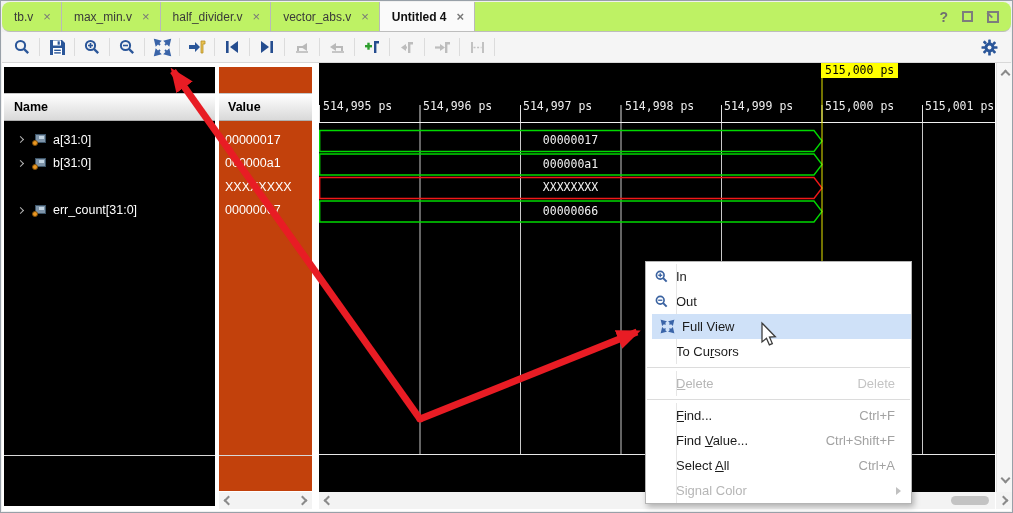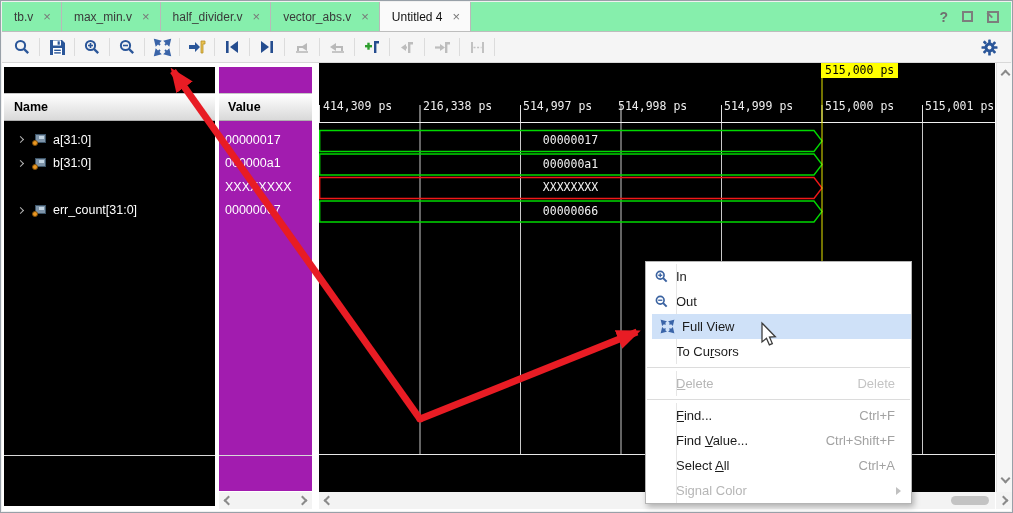--- a/index.html
+++ b/index.html
@@ -1,44 +1,44 @@
 <!DOCTYPE html>
 <html><head>
 <meta charset="utf-8">
 <style>
   * { margin:0; padding:0; box-sizing:border-box; }
   body { background:#fff; }
   .app { position:relative; width:1013px; height:513px; border:1px solid #98a0a8; background:#f0f0f0;
          font-family:"Liberation Sans", sans-serif; overflow:hidden; }
 
   
-  .tabbar { position:absolute; left:1px; top:1px; right:1px; height:30px; background:#86efac;
-            border-bottom:1px solid #bdbdbd; display:flex; align-items:stretch; }
+  .tabbar { position:absolute; left:1px; top:1px; right:1px; height:30px; background:#bef264;
+            border-bottom:1px solid #bdbdbd; display:flex; align-items:stretch;border-radius:8px; }
   .tab { display:flex; align-items:center; padding:0 10px 0 12px; border-right:1px solid #b9b9b9;
          font-size:12px; color:#3a3a3a; cursor:default; }
   .tab .close { margin-left:10px; color:#787878; font-size:13px; line-height:1; }
-  .tab.active { background:#fafafa; color:#101010; font-weight:normal; }
+  .tab.active { background:#fafafa; color:#101010; font-weight:bold; }
   .win-controls { margin-left:auto; display:flex; align-items:center; gap:14px; padding-right:12px; }
   .help-glyph { color:#6f6f6f; font-size:14px; font-weight:bold; }
   .sq { width:11px; height:11px; border:2px solid #7d7d7d; display:inline-block; }
   .float-ic { position:relative; width:12px; height:12px; border:2px solid #7d7d7d; display:inline-block; }
   .float-ic:before { content:""; position:absolute; left:-1px; top:-1px; width:7px; height:2px; background:#7d7d7d; transform:rotate(45deg); transform-origin:left top; }
 
   
   .toolbar { position:absolute; left:1px; top:31px; right:1px; height:31px; background:#f5f5f5;
              border-bottom:1px solid #d8d8d8; display:flex; align-items:center; padding-left:8px; }
   .tbtn { width:24px; height:24px; display:flex; align-items:center; justify-content:center; }
   .tsep { width:1px; height:18px; background:#dcdcdc; margin:0 5px; }
   .spacer { flex:1; }
   .gear-cell { margin-right:10px; }
 
   
   .main { position:absolute; left:1px; top:62px; right:1px; bottom:1px; background:#ffffff; }
   .name-panel { position:absolute; left:2px; top:4px; width:211px; height:439px; background:#000; overflow:hidden; }
-  .value-panel { position:absolute; left:217px; top:4px; width:93px; height:424px; background:#a21caf; overflow:hidden; }
+  .value-panel { position:absolute; left:217px; top:4px; width:93px; height:424px; background:#c2410c; overflow:hidden; }
   .panel-header { position:absolute; left:0; top:26px; right:0; height:28px;
                   background:linear-gradient(#ffffff,#d9d9d9); border-top:1px solid #c6c6c6;
                   border-bottom:1px solid #aeaeae; font-size:12.5px; font-weight:bold; color:#000;
                   display:flex; align-items:center; }
   .name-panel .panel-header { padding-left:10px;align-items:center; }
   .value-panel .panel-header { padding-left:9px; }
   .tree-row { position:absolute; left:0; right:0; height:23px; display:flex; align-items:center; color:#fff; font-size:12.5px; }
   .chev { width:5px; height:5px; border-right:1.6px solid #b4b4b4; border-bottom:1.6px solid #b4b4b4;
           transform:rotate(-45deg); margin:0 9px 0 14px; }
   .sig-ic { position:relative; width:14px; height:11px; margin-right:7px; }
@@ -336,24 +336,24 @@
         <line x1="0" y1="391.5" x2="676" y2="391.5" stroke="#e8e8e8" stroke-width="1"></line>
 
         <path d="M0.7,67.5 H495 L503,78 L495,88.5 H0.7 Z" fill="none" stroke-width="1.4" stroke="#00d900"></path>
         <path d="M0.7,91 H495 L503,101.5 L495,112 H0.7 Z" fill="none" stroke-width="1.4" stroke="#00d900"></path>
         <path d="M0.7,114.5 H495 L503,125 L495,135.5 H0.7 Z" fill="none" stroke-width="1.4" stroke="#f01818"></path>
         <path d="M0.7,138 H495 L503,148.5 L495,159 H0.7 Z" fill="none" stroke-width="1.4" stroke="#00d900"></path>
 
         <line x1="503" y1="15" x2="503" y2="391" stroke="#e6e600" stroke-width="1"></line>
       </svg>
       
-      <div class="axis-label" style="left:4px">414,309 ps</div>
-      <div class="axis-label" style="left:104px">216,338 ps</div>
+      <div class="axis-label" style="left:4px">514,995 ps</div>
+      <div class="axis-label" style="left:104px">514,996 ps</div>
       <div class="axis-label" style="left:204px">514,997 ps</div>
-      <div class="axis-label" style="left:299px">514,998 ps</div>
+      <div class="axis-label" style="left:306px">514,998 ps</div>
       <div class="axis-label" style="left:405px">514,999 ps</div>
       <div class="axis-label" style="left:506px">515,000 ps</div>
       <div class="axis-label" style="left:606px">515,001 ps</div>
       
       <div class="cursor-flag">515,000 ps</div>
       
       <div class="bus-label" style="top:70px">00000017</div>
       <div class="bus-label" style="top:93.5px">000000a1</div>
       <div class="bus-label" style="top:117px">XXXXXXXX</div>
       <div class="bus-label" style="top:140.5px">00000066</div>

